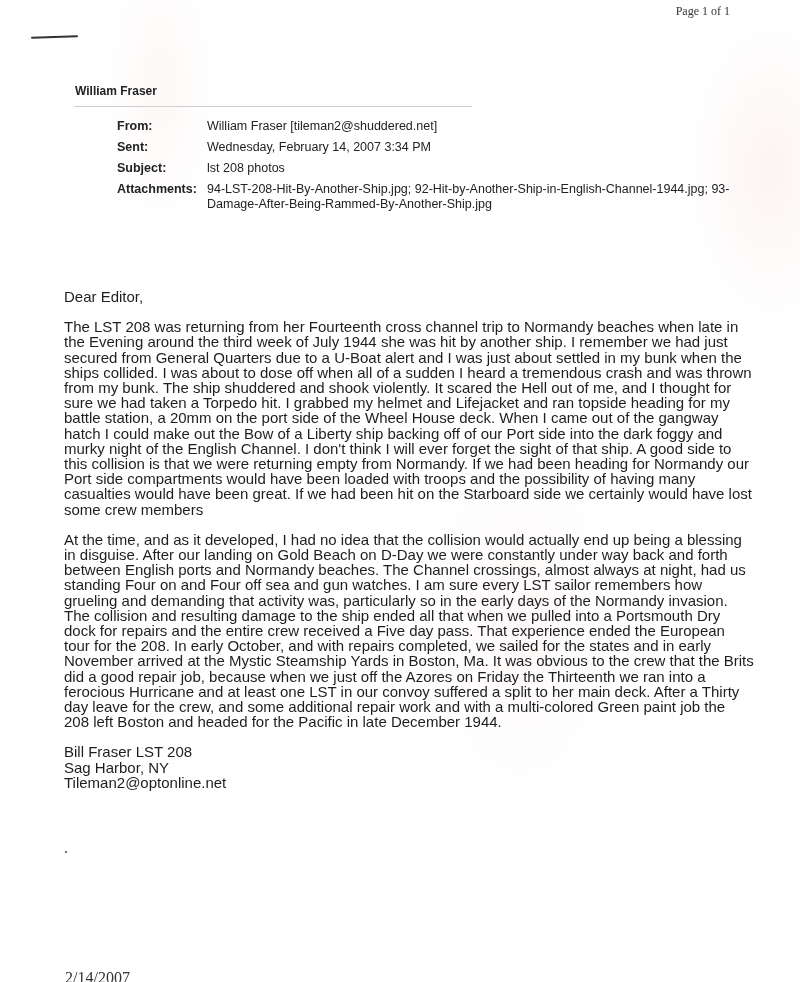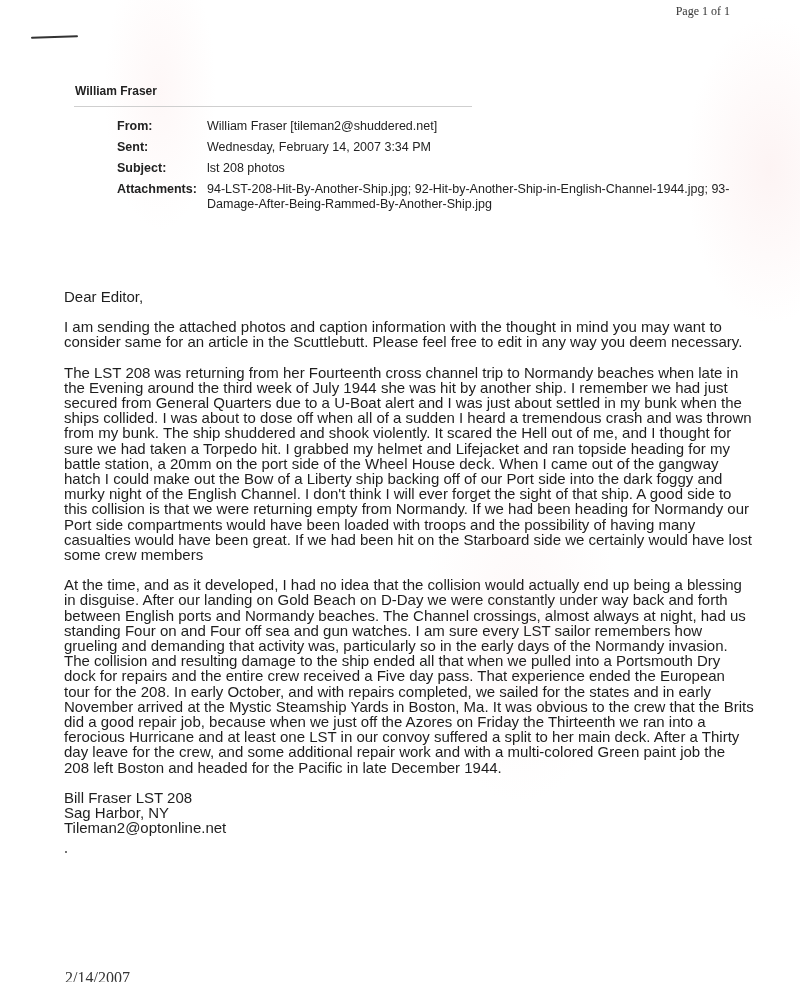--- a/index.html
+++ b/index.html
@@ -71,21 +71,20 @@
     <span class="hvalue">lst 208 photos</span>
   </div>
   <div class="hrow">
     <span class="hlabel">Attachments:</span>
     <span class="hvalue">94-LST-208-Hit-By-Another-Ship.jpg; 92-Hit-by-Another-Ship-in-English-Channel-1944.jpg; 93-Damage-After-Being-Rammed-By-Another-Ship.jpg</span>
   </div>
 </div>
 
 <div class="body-text">
   <p>Dear Editor,</p>
-  <p>I am sending the attached photos and caption information with the thought in mind you may want to consider same for an article in the Scuttlebutt. Please feel free to edit in any way you deem necessary.</p>
   <p>The LST 208 was returning from her Fourteenth cross channel trip to Normandy beaches when late in the Evening around the third week of July 1944 she was hit by another ship. I remember we had just secured from General Quarters due to a U-Boat alert and I was just about settled in my bunk when the ships collided. I was about to dose off when all of a sudden I heard a tremendous crash and was thrown from my bunk. The ship shuddered and shook violently. It scared the Hell out of me, and I thought for sure we had taken a Torpedo hit. I grabbed my helmet and Lifejacket and ran topside heading for my battle station, a 20mm on the port side of the Wheel House deck. When I came out of the gangway hatch I could make out the Bow of a Liberty ship backing off of our Port side into the dark foggy and murky night of the English Channel. I don't think I will ever forget the sight of that ship. A good side to this collision is that we were returning empty from Normandy. If we had been heading for Normandy our Port side compartments would have been loaded with troops and the possibility of having many casualties would have been great. If we had been hit on the Starboard side we certainly would have lost some crew members</p>
   <p>At the time, and as it developed, I had no idea that the collision would actually end up being a blessing in disguise. After our landing on Gold Beach on D-Day we were constantly under way back and forth between English ports and Normandy beaches. The Channel crossings, almost always at night, had us standing Four on and Four off sea and gun watches. I am sure every LST sailor remembers how grueling and demanding that activity was, particularly so in the early days of the Normandy invasion. The collision and resulting damage to the ship ended all that when we pulled into a Portsmouth Dry dock for repairs and the entire crew received a Five day pass. That experience ended the European tour for the 208. In early October, and with repairs completed, we sailed for the states and in early November arrived at the Mystic Steamship Yards in Boston, Ma. It was obvious to the crew that the Brits did a good repair job, because when we just off the Azores on Friday the Thirteenth we ran into a ferocious Hurricane and at least one LST in our convoy suffered a split to her main deck. After a Thirty day leave for the crew, and some additional repair work and with a multi-colored Green paint job the 208 left Boston and headed for the Pacific in late December 1944.</p>
   <div class="sig">
     <div>Bill Fraser LST 208</div>
     <div>Sag Harbor, NY</div>
     <div>Tileman2@optonline.net</div>
   </div>
 </div>
 
 <div class="dot"></div>

